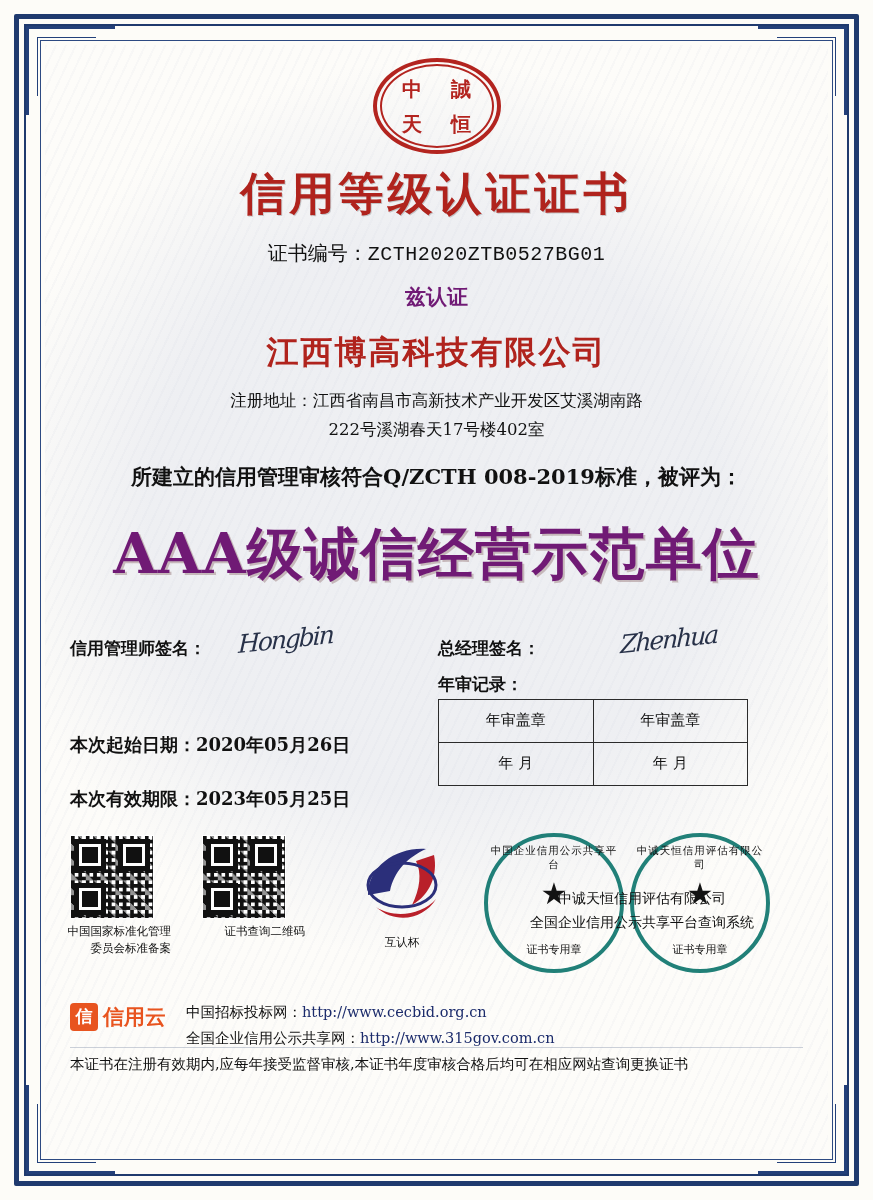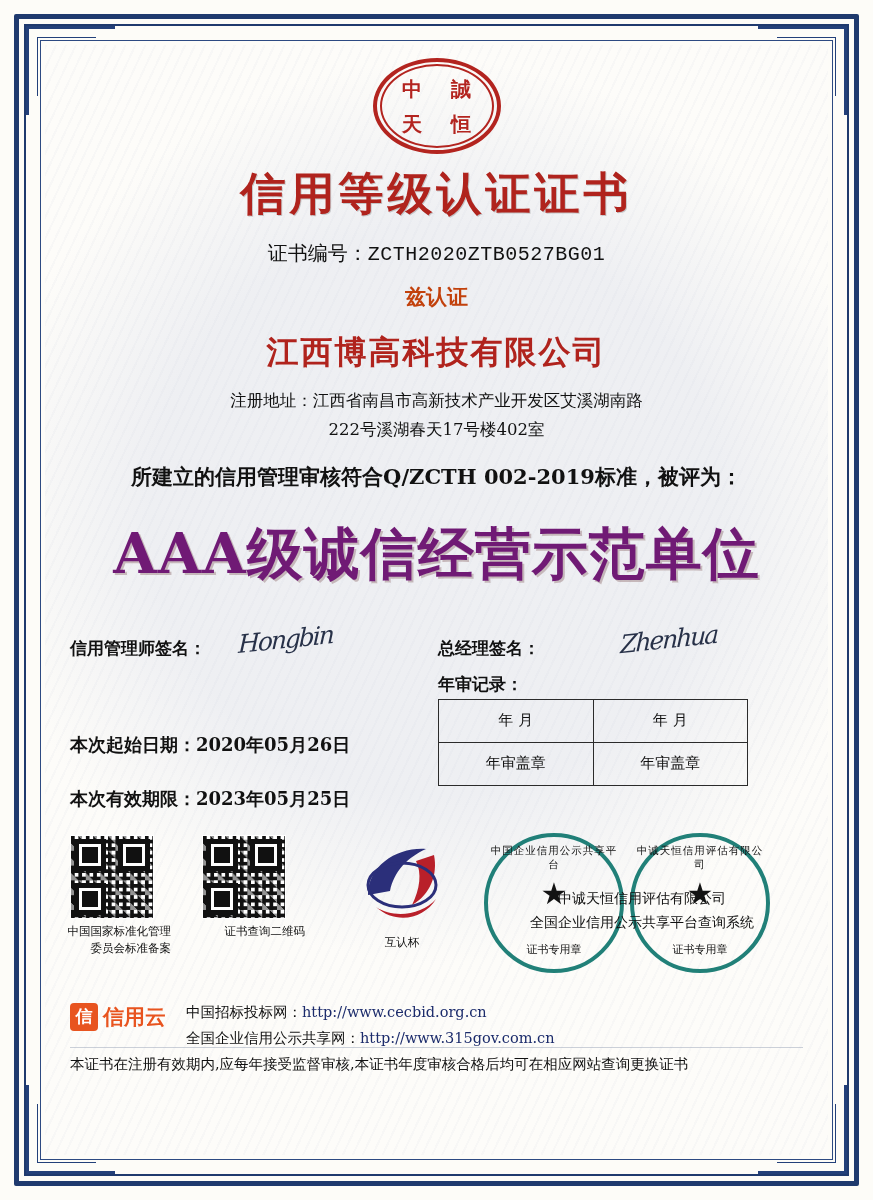--- a/index.html
+++ b/index.html
@@ -44,21 +44,21 @@
   .emblem .g{color:#b3241f;font-family:"DejaVu Serif","Liberation Serif",serif;
       font-weight:bold;font-size:20px;line-height:1;display:flex;align-items:center;justify-content:center;}
 
   h1.title{margin:10px 0 0 0;font-family:"DejaVu Serif","Liberation Serif",serif;
       font-weight:bold;font-size:45px;letter-spacing:4px;color:#b0231d;
       text-shadow:1px 1px 0 rgba(0,0,0,.18);}
 
   .cert-no{margin-top:16px;font-size:20px;color:#111;font-family:"DejaVu Serif","Liberation Serif",serif;}
   .cert-no .val{letter-spacing:.5px;font-family:Liberation Mono, monospace;}
 
-  .hereby{margin-top:16px;font-size:21px;color:#c2410c;font-family:"DejaVu Serif","Liberation Serif",serif;font-weight:bold;}
+  .hereby{margin-top:16px;font-size:21px;color:#701a75;font-family:"DejaVu Serif","Liberation Serif",serif;font-weight:bold;}
 
   .company{margin-top:20px;font-size:32px;font-weight:bold;color:#b0231d;
       font-family:"DejaVu Serif","Liberation Serif",serif;letter-spacing:2px;}
 
   .addr{margin-top:12px;font-size:16.5px;color:#111;line-height:1.75;
       font-family:"DejaVu Serif","Liberation Serif",serif;}
 
   .standard{margin-top:18px;font-size:21px;font-weight:bold;color:#111;
       font-family:"DejaVu Serif","Liberation Serif",serif;}
 
@@ -177,21 +177,21 @@
 
     <div class="hereby">兹认证</div>
 
     <div class="company">江西博高科技有限公司</div>
 
     <div class="addr">
       <span>注册地址：</span><span>江西省南昌市高新技术产业开发区艾溪湖南路</span><br>
       <span>222号溪湖春天17号楼402室</span>
     </div>
 
-    <div class="standard">所建立的信用管理审核符合Q/ZCTH 002-2019标准，被评为：</div>
+    <div class="standard">所建立的信用管理审核符合Q/ZCTH 008-2019标准，被评为：</div>
 
     <div class="grade">AAA级诚信经营示范单位</div>
 
     <div class="sig-row">
       <div class="sig left">信用管理师签名：</div>
       <div class="ink a">Hongbin</div>
       <div class="sig right">总经理签名：</div>
       <div class="ink b">Zhenhua</div>
     </div>
 
@@ -200,26 +200,26 @@
         <span>本次起始日期：</span><span>2020年05月26日</span>
       </div>
       <div class="date-line d2">
         <span>本次有效期限：</span><span>2023年05月25日</span>
       </div>
 
       <div class="review-title">年审记录：</div>
       <table class="review">
         <tbody>
             <tr>
+          <td>年审盖章</td>
+          <td>年审盖章</td>
+        </tr>
+        <tr>
           <td>年    月</td>
           <td>年    月</td>
-        </tr>
-        <tr>
-          <td>年审盖章</td>
-          <td>年审盖章</td>
         </tr>
       </tbody>
         </table>
     </div>
 
     <div class="codes">
       <div class="qr qr1">
         <span class="eye e1">
             <i></i>
           </span>

